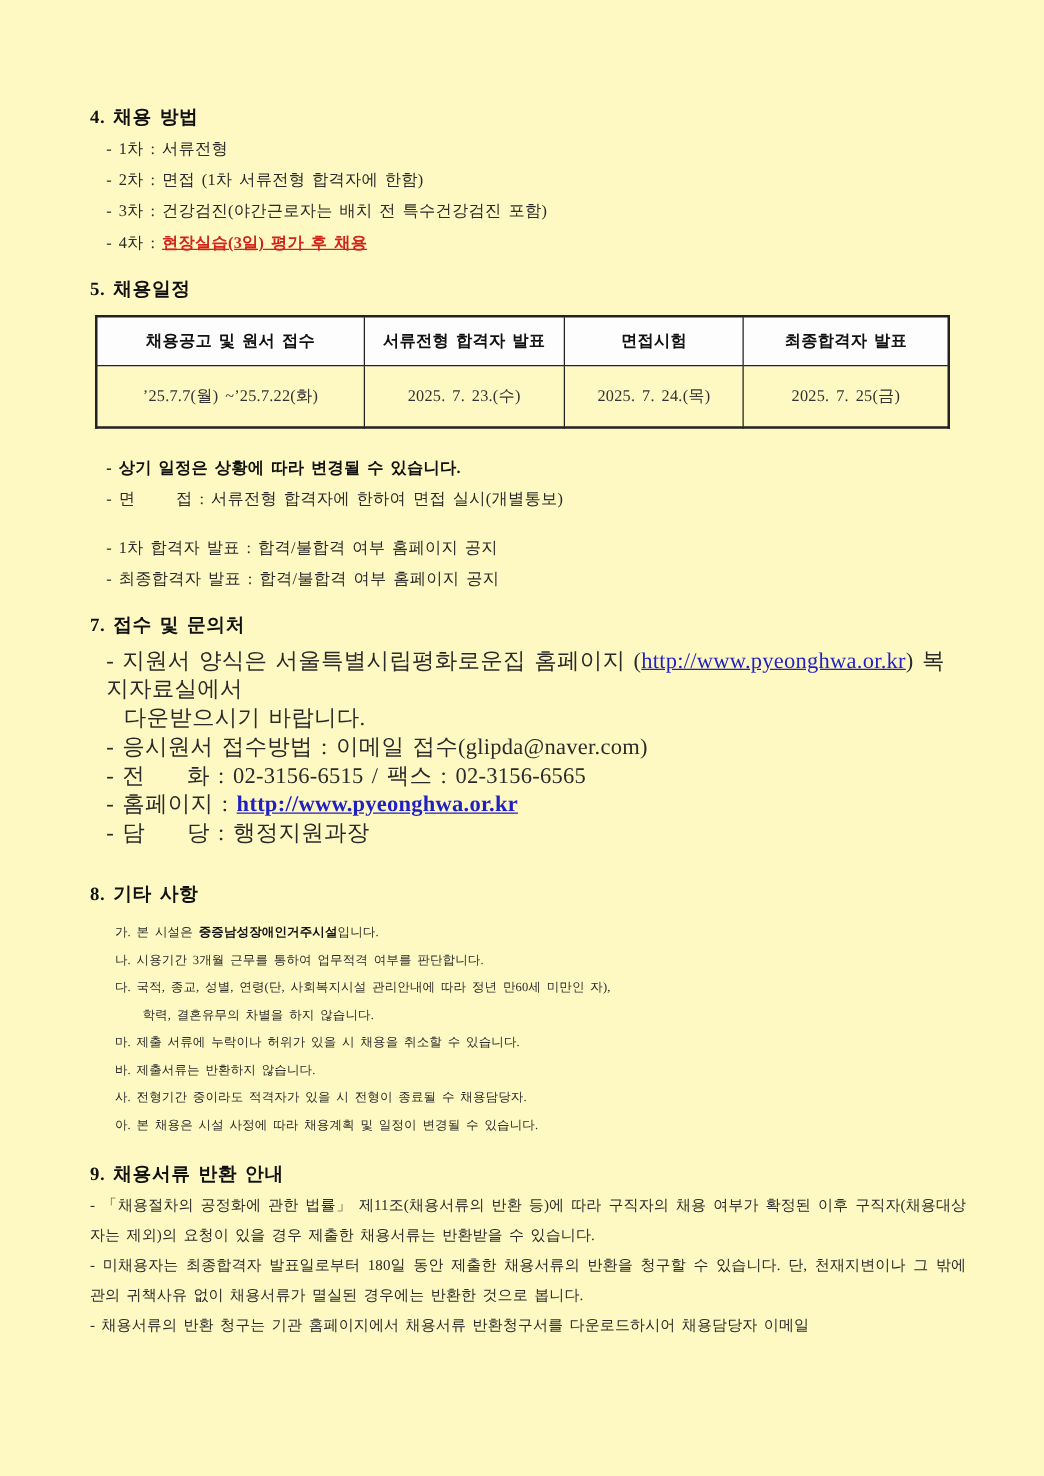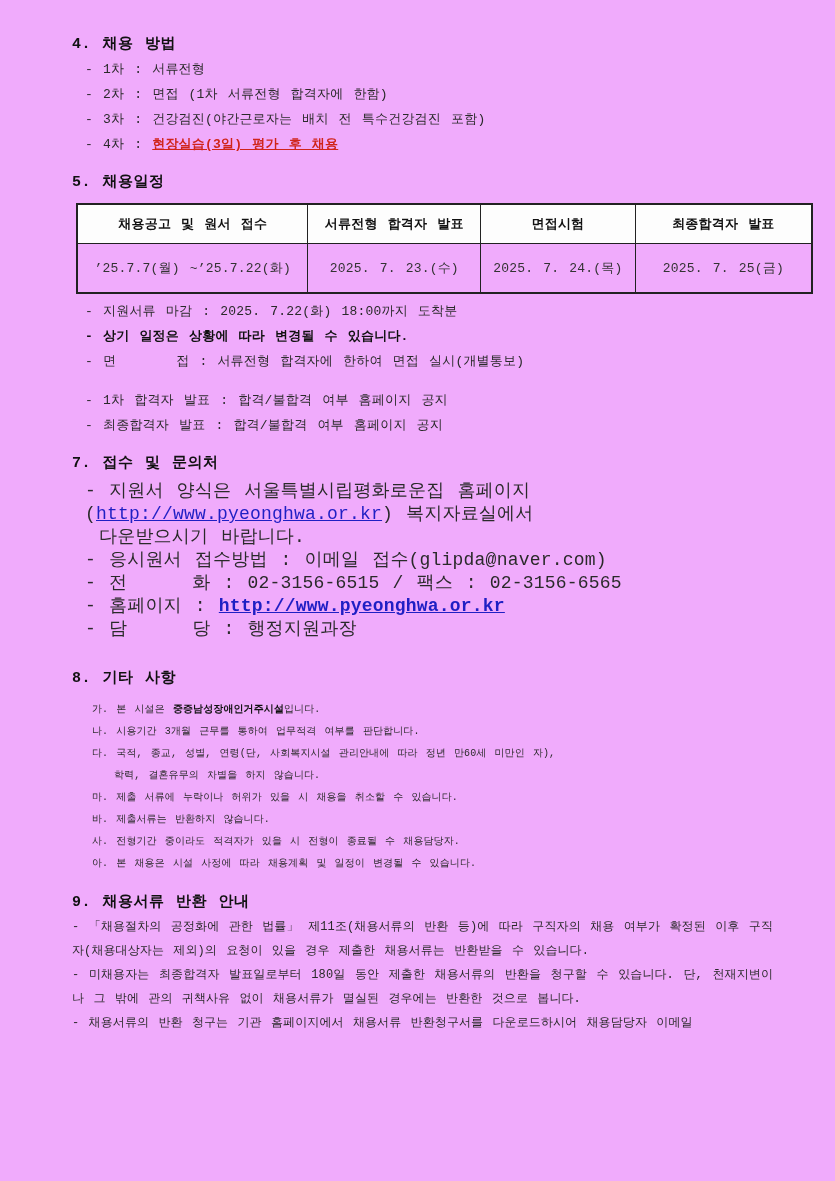--- a/index.html
+++ b/index.html
@@ -1,19 +1,19 @@
 <!DOCTYPE html>
 <html><head>
 <meta charset="utf-8">
 <style>
   html,body{margin:0;padding:0;background:#ffffff;}
   .page{
-    width:835px;height:1181px;background:#f0abfc;overflow:hidden;
-    box-sizing:border-box;padding:33px 62px 0 72px;
-    font-family:Liberation Mono, monospace;
+    width:835px;height:1181px;background:#fef9c3;overflow:hidden;
+    box-sizing:border-box;padding:82px 62px 0 72px;
+    font-family:Liberation Serif, serif;
     color:#2a2a2a;word-spacing:2px;
   }
   .sec{margin:0;}
   .sec-title{
     font-size:15px;font-weight:bold;color:#111;
     margin:0;line-height:24px;letter-spacing:0.5px;
   }
   .line{
     font-size:13px;line-height:25px;white-space:pre-wrap;
     padding-left:13px;letter-spacing:0.2px;
@@ -22,21 +22,21 @@
   .mb-s5{margin-bottom:14px;}
   .mb-s6{margin-bottom:14px;}
   .mb-s7{margin-bottom:26px;}
   .mb-s8{margin-bottom:16px;}
   .bold{font-weight:bold;color:#111;}
   .red-u{color:#d0241a;font-weight:bold;text-decoration:underline;text-decoration-color:#d0241a;}
   .red{color:#d0241a;font-weight:bold;}
   a.link{color:#1f1fc4;text-decoration:underline;cursor:pointer;}
   
   table.schedule{
-    border-collapse:collapse;width:737px;margin:8px 0 5px 4px;
+    border-collapse:collapse;width:684px;margin:8px 0 18px 4px;
     table-layout:fixed;
   }
   table.schedule th,table.schedule td{
     border:1px solid #222;text-align:center;font-size:13px;
     letter-spacing:0.2px;
   }
   table.schedule{border:2px solid #222;}
   table.schedule th{height:36px;font-weight:bold;color:#111;background:#fdfdfd;}
   table.schedule td{height:46px;color:#333;}
   .col1{width:31.5%;}.col2{width:23.5%;}.col3{width:21%;}.col4{width:24%;}
@@ -81,21 +81,20 @@
       </thead>
       <tbody>
         <tr>
           <td>’25.7.7(월) ~’25.7.22(화)</td>
           <td>2025. 7. 23.(수)</td>
           <td>2025. 7. 24.(목)</td>
           <td>2025. 7. 25(금)</td>
         </tr>
       </tbody>
     </table>
-    <div class="line">- 지원서류 마감 : 2025. 7.22(화) 18:00까지 도착분</div>
     <div class="line bold">- 상기 일정은 상황에 따라 변경될 수 있습니다.</div>
     <div class="line">- 면      접 : 서류전형 합격자에 한하여 면접 실시(개별통보)</div>
   </section>
 
   <section class="sec mb-s6">
     <div class="line">- 1차 합격자 발표 : 합격/불합격 여부 홈페이지 공지</div>
     <div class="line">- 최종합격자 발표 : 합격/불합격 여부 홈페이지 공지</div>
   </section>
 
   <section class="sec mb-s7">

